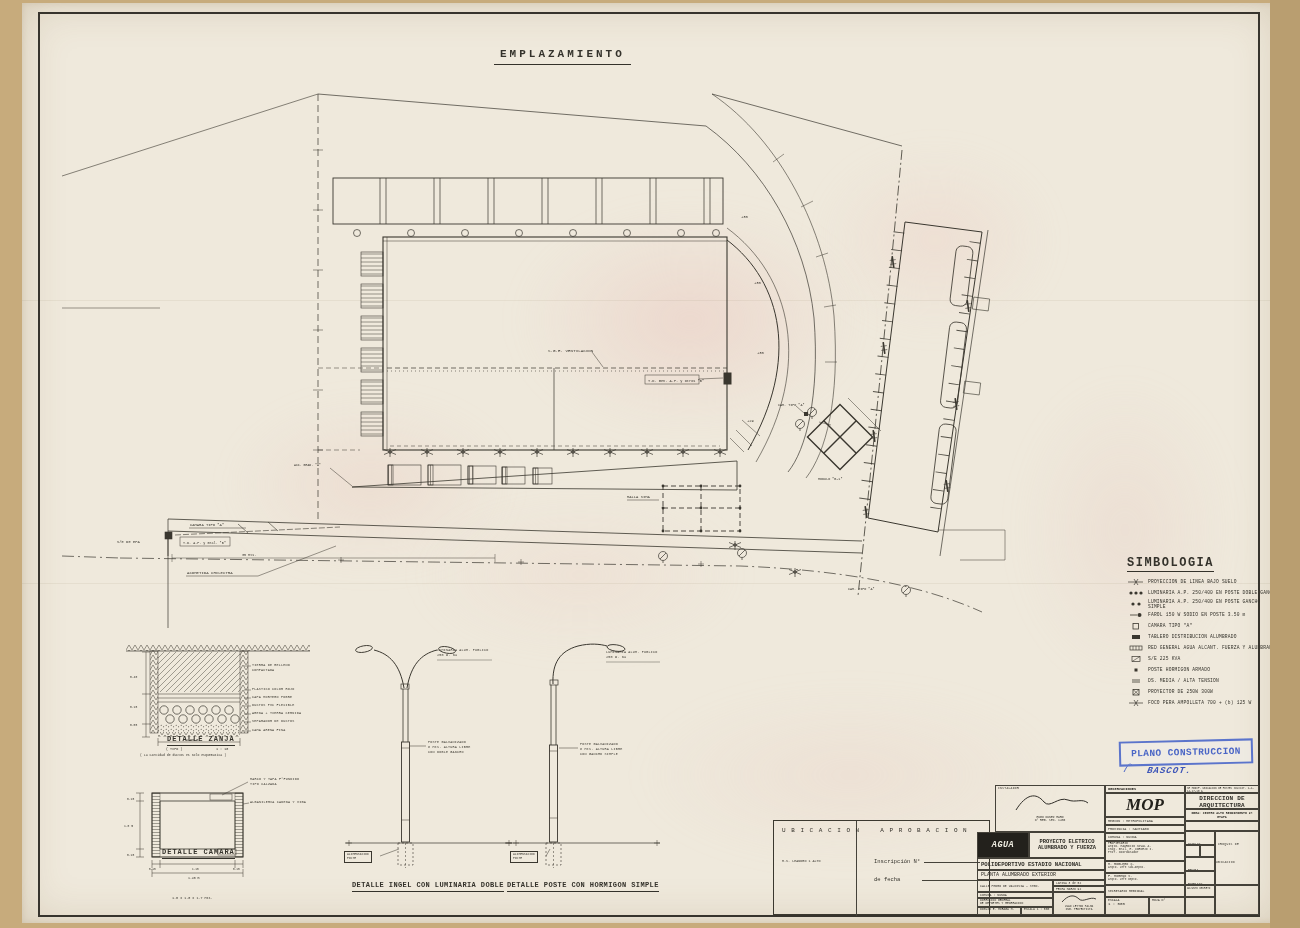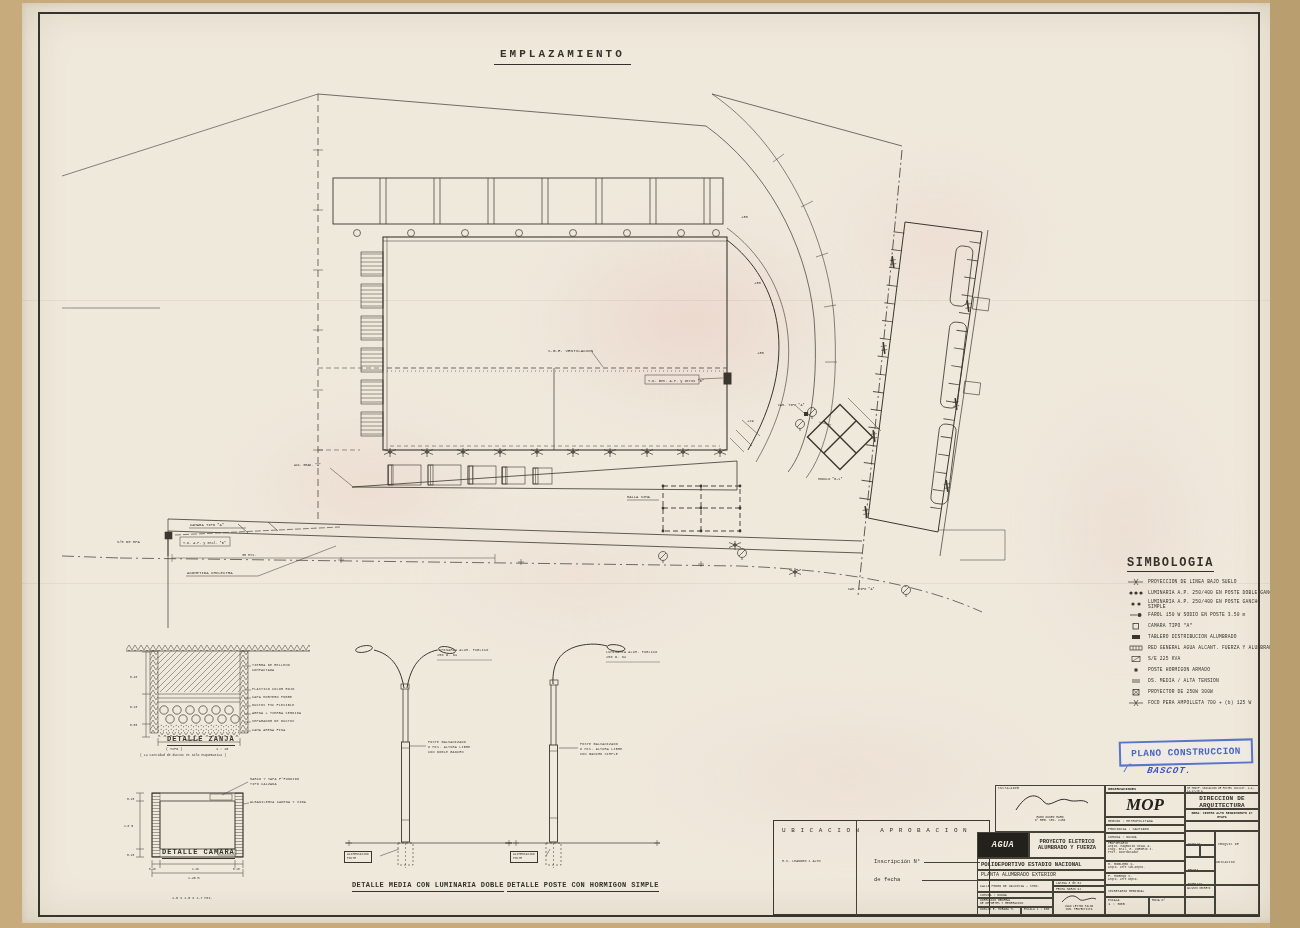--- a/index.html
+++ b/index.html
@@ -581,21 +581,21 @@
   </div>
   <div class="callout" style="left:428px;top:740px;width:58px;">
     <div>POSTE GALVANIZADO</div>
     <div>8 Mts. ALTURA LIBRE</div>
     <div>CON DOBLE GANCHO</div>
   </div>
   <div class="t alim" style="left:344px;top:851px;">
     <div>ALIMENTACION</div>
     <div>POSTE</div>
   </div>
-  <div class="t dtitle" style="left:352px;top:881px;letter-spacing:.4px;">DETALLE MEDIA CON LUMINARIA DOBLE</div>
+  <div class="t dtitle" style="left:352px;top:881px;letter-spacing:.4px;">DETALLE INGEL CON LUMINARIA DOBLE</div>
 
   <div class="callout" style="left:606px;top:650px;width:58px;">
     <div>LUMINARIA ALUM. PUBLICO</div>
     <div>250 W. Na</div>
   </div>
   <div class="callout" style="left:580px;top:742px;width:58px;">
     <div>POSTE GALVANIZADO</div>
     <div>8 Mts. ALTURA LIBRE</div>
     <div>CON GANCHO SIMPLE</div>
   </div>

